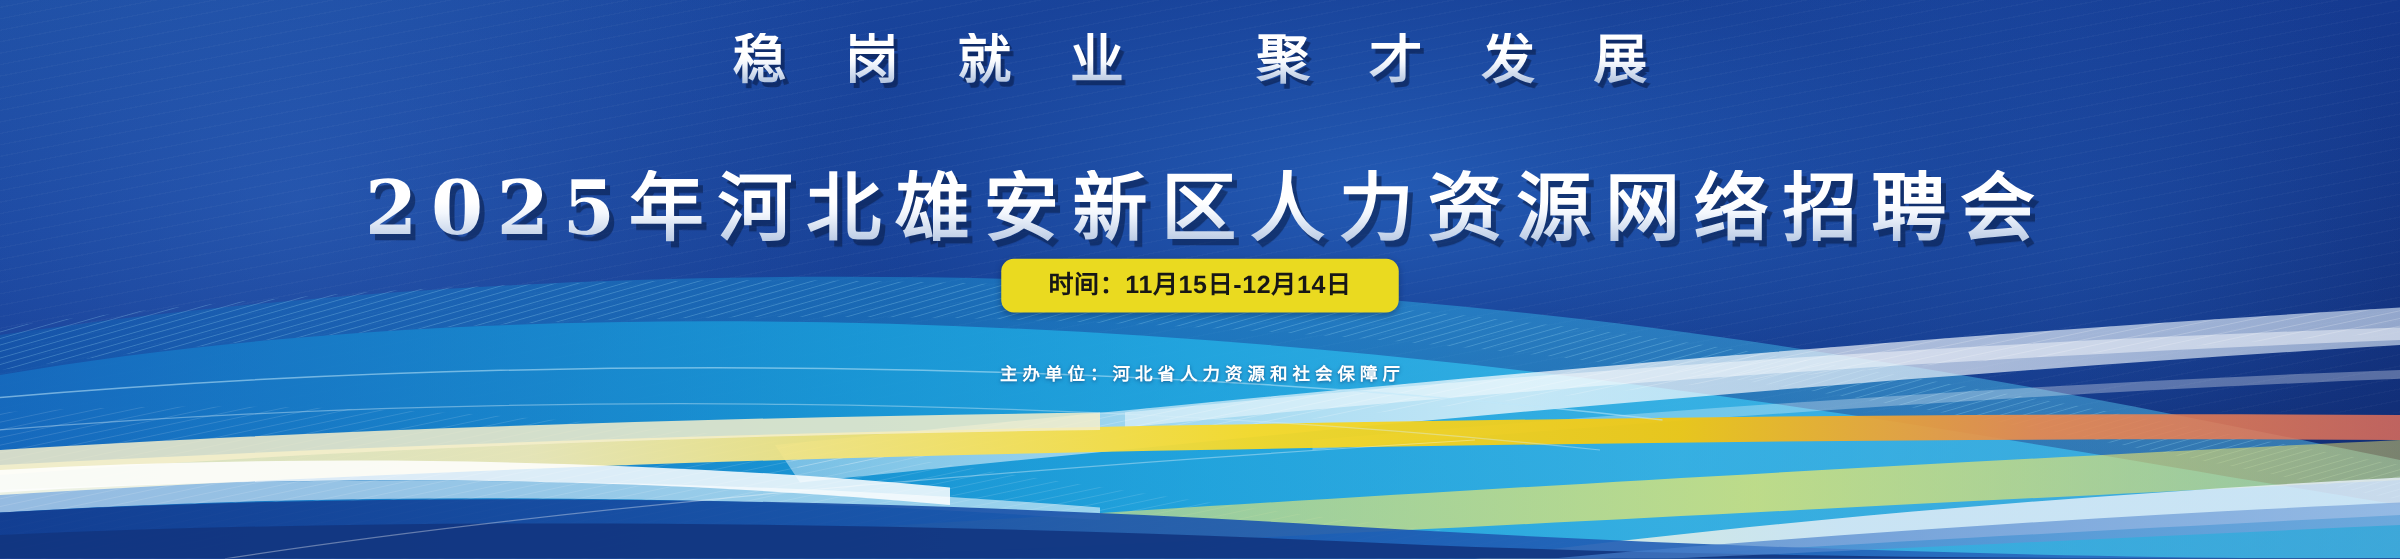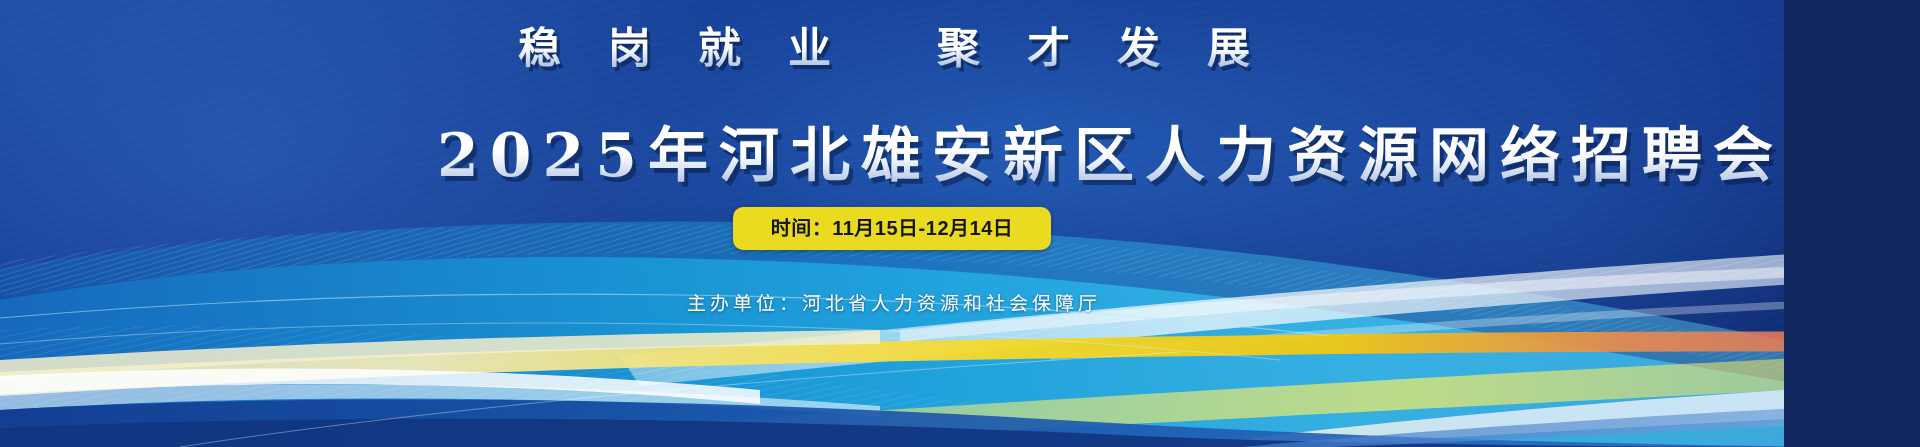--- a/index.html
+++ b/index.html
@@ -7,21 +7,21 @@
     margin: 0;
     padding: 0;
     background: #10265c;
   }
   body {
     font-family: "Liberation Sans", "DejaVu Sans", sans-serif;
   }
 
   .banner {
     position: relative;
-    width: 1784px;
+    width: 1920px;
     height: 447px;
     overflow: hidden;
     background: #4c1d95;
     user-select: none;
   }
 
   
   .bg-base {
     position: absolute;
     inset: 0;
@@ -82,35 +82,34 @@
     background: linear-gradient(180deg, #ffffff 0%, #ffffff 46%, #eef3fb 58%, #b9c9e2 86%, #9fb3d2 100%);
     -webkit-background-clip: text;
     background-clip: text;
     -webkit-text-fill-color: transparent;
     filter: drop-shadow(3px 4px 0 rgba(8,24,64,0.55));
     white-space: pre;
   }
 
   .title {
     position: absolute;
-    top: 84px; left: 0; right: 0;
+    top: 96px; left: 0; right: 0;
     font-family: "DejaVu Serif", "Liberation Serif", serif;
     font-weight: 700;
     font-size: 60px;
     line-height: 1.06;
     letter-spacing: 11px;
     text-indent: 11px;
     color: #ffffff;
     background: linear-gradient(180deg, #ffffff 0%, #ffffff 40%, #f3f7fd 54%, #c2d1e8 84%, #a8bcda 100%);
     -webkit-background-clip: text;
     background-clip: text;
     -webkit-text-fill-color: transparent;
     filter: drop-shadow(4px 5px 0 rgba(8,24,64,0.52));
     white-space: pre;
-    text-align: right;
   }
 
   .date-badge-wrap {
     position: absolute;
     top: 207px; left: 0; right: 0;
     display: flex;
     justify-content: center;
   }
   .date-badge {
     display: inline-block;
@@ -124,22 +123,22 @@
     padding: 11px 38px 12px;
     border-radius: 10px;
     box-shadow: 0 2px 5px rgba(6,20,55,0.35);
     white-space: pre;
   }
 
   .organizer {
     position: absolute;
     top: 288px; left: 0; right: 0;
     font-family: "Liberation Sans", "DejaVu Sans", sans-serif;
-    font-weight: 400;
-    font-size: 19px;
+    font-weight: 700;
+    font-size: 14px;
     letter-spacing: 4px;
     text-indent: 4px;
     color: #ffffff;
     text-shadow: 0 1px 3px rgba(10,35,85,0.55);
     white-space: pre;
   }
 </style>
 </head>
 <body>
 

